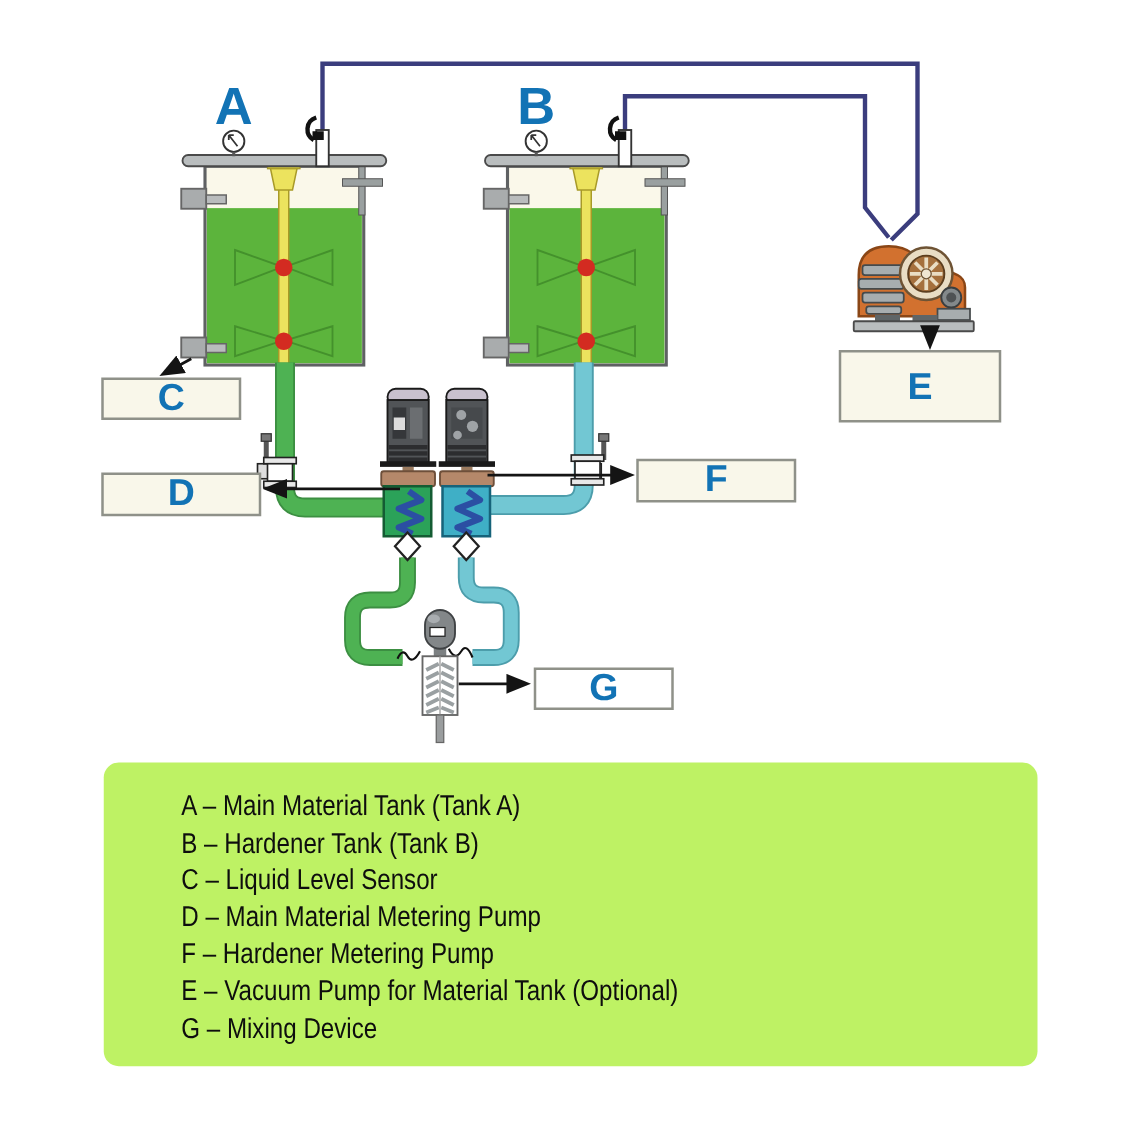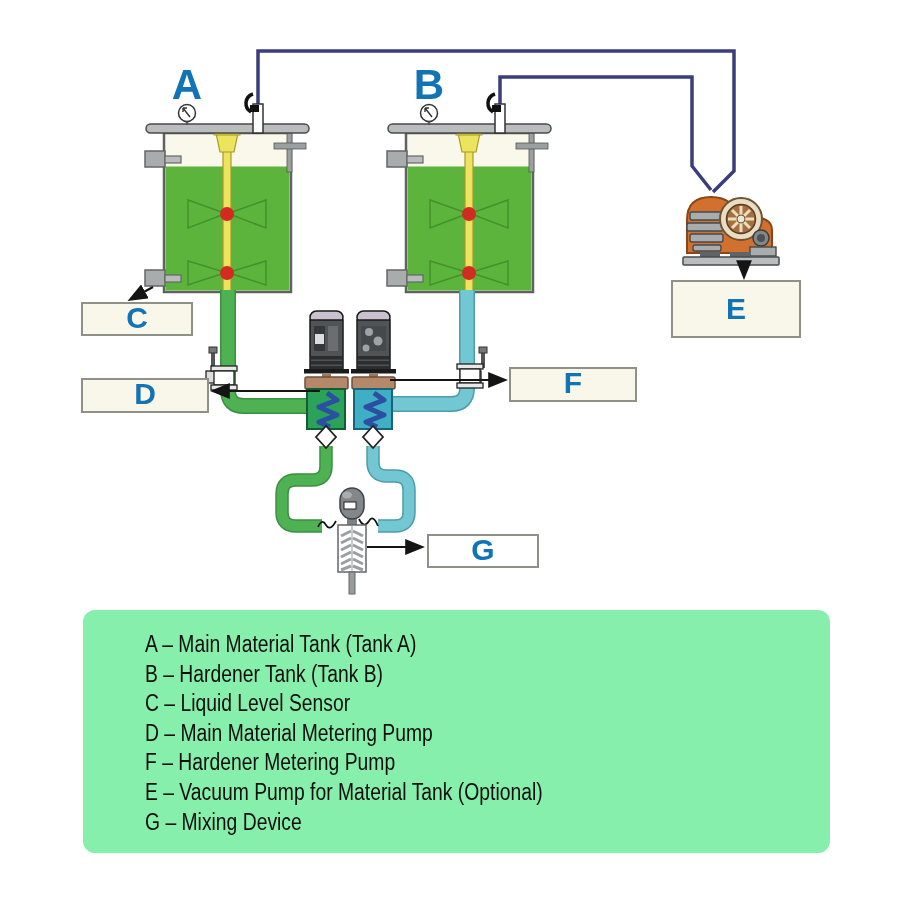--- a/index.html
+++ b/index.html
@@ -7,21 +7,21 @@
          font-family:"Liberation Sans",sans-serif;}
   .stage svg{position:absolute;left:0;top:0;}
   .tank-letter{font-family:"Liberation Sans",sans-serif;font-weight:bold;font-size:42px;
                fill:#1273b5;text-anchor:middle;}
   .callout-letter{font-family:"Liberation Sans",sans-serif;font-weight:bold;font-size:30px;
                   fill:#1273b5;text-anchor:middle;}
   .callout-box{fill:#f9f7ea;stroke:#8f9189;stroke-width:2;}
   .callout-box-white{fill:#ffffff;stroke:#8f9189;stroke-width:2;}
   .arrow-line{stroke:#141414;stroke-width:2.2;fill:none;}
   .legend{position:absolute;left:83px;top:610px;width:747px;height:243px;
-          background:#86efac;border-radius:12px;}
+          background:#bef264;border-radius:12px;}
   .legend-inner{padding:20px 0 0 62px;}
   .legend-line{font-size:23px;line-height:29.6px;color:#0e0e0e;white-space:nowrap;
                transform:scaleX(0.84);transform-origin:left center;}
 </style>
 </head>
 <body>
 
 <div class="stage">
 <svg width="900" height="620" viewBox="0 0 900 620">
   <defs>

